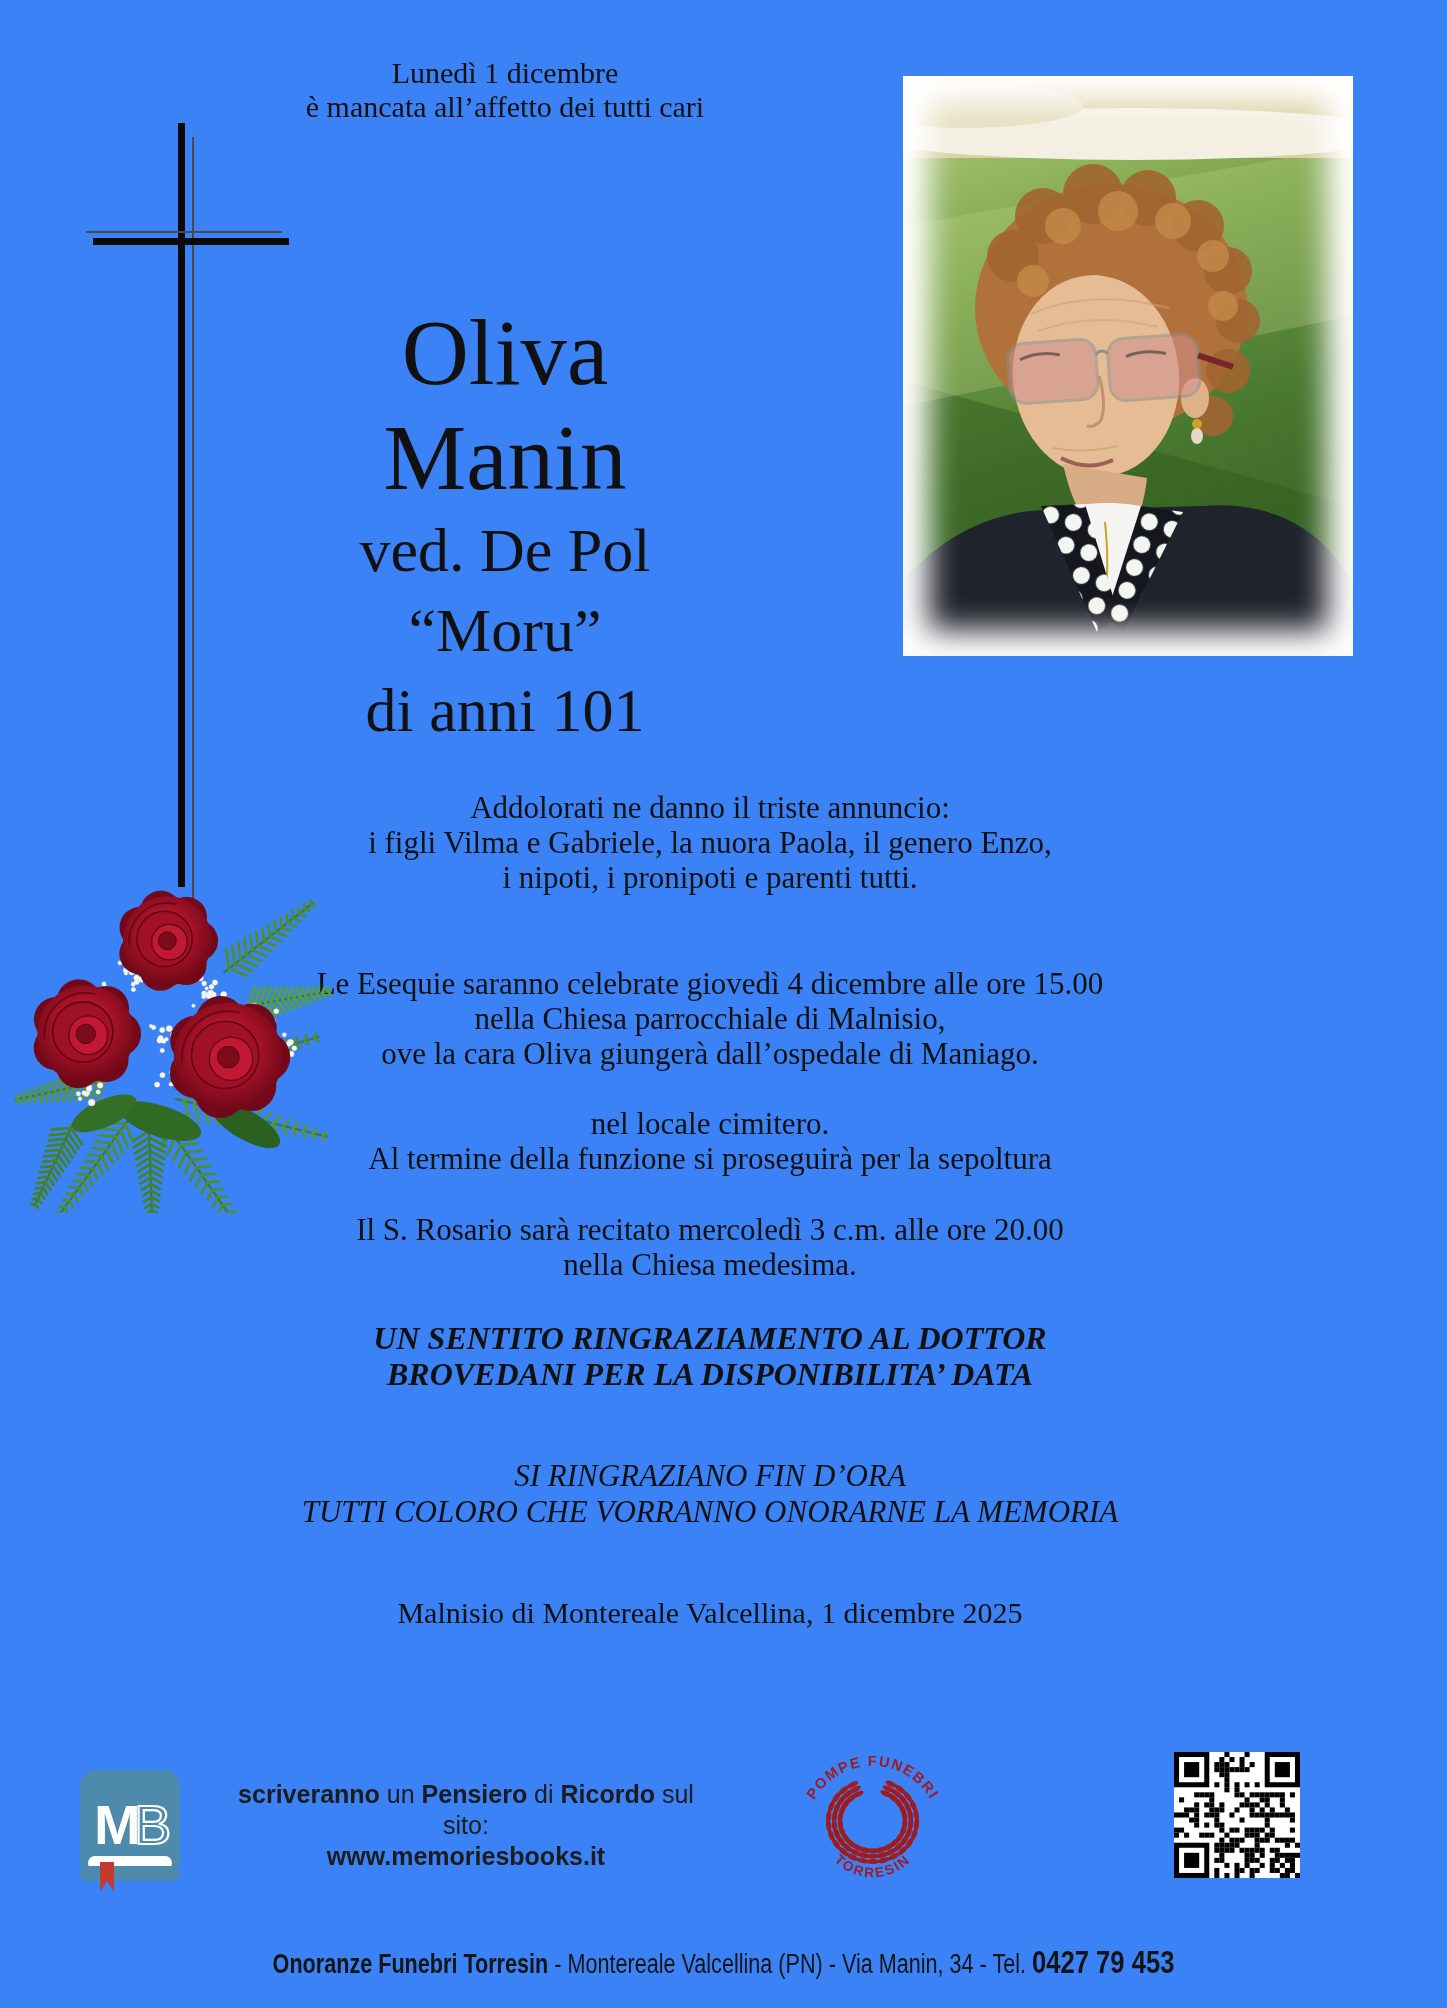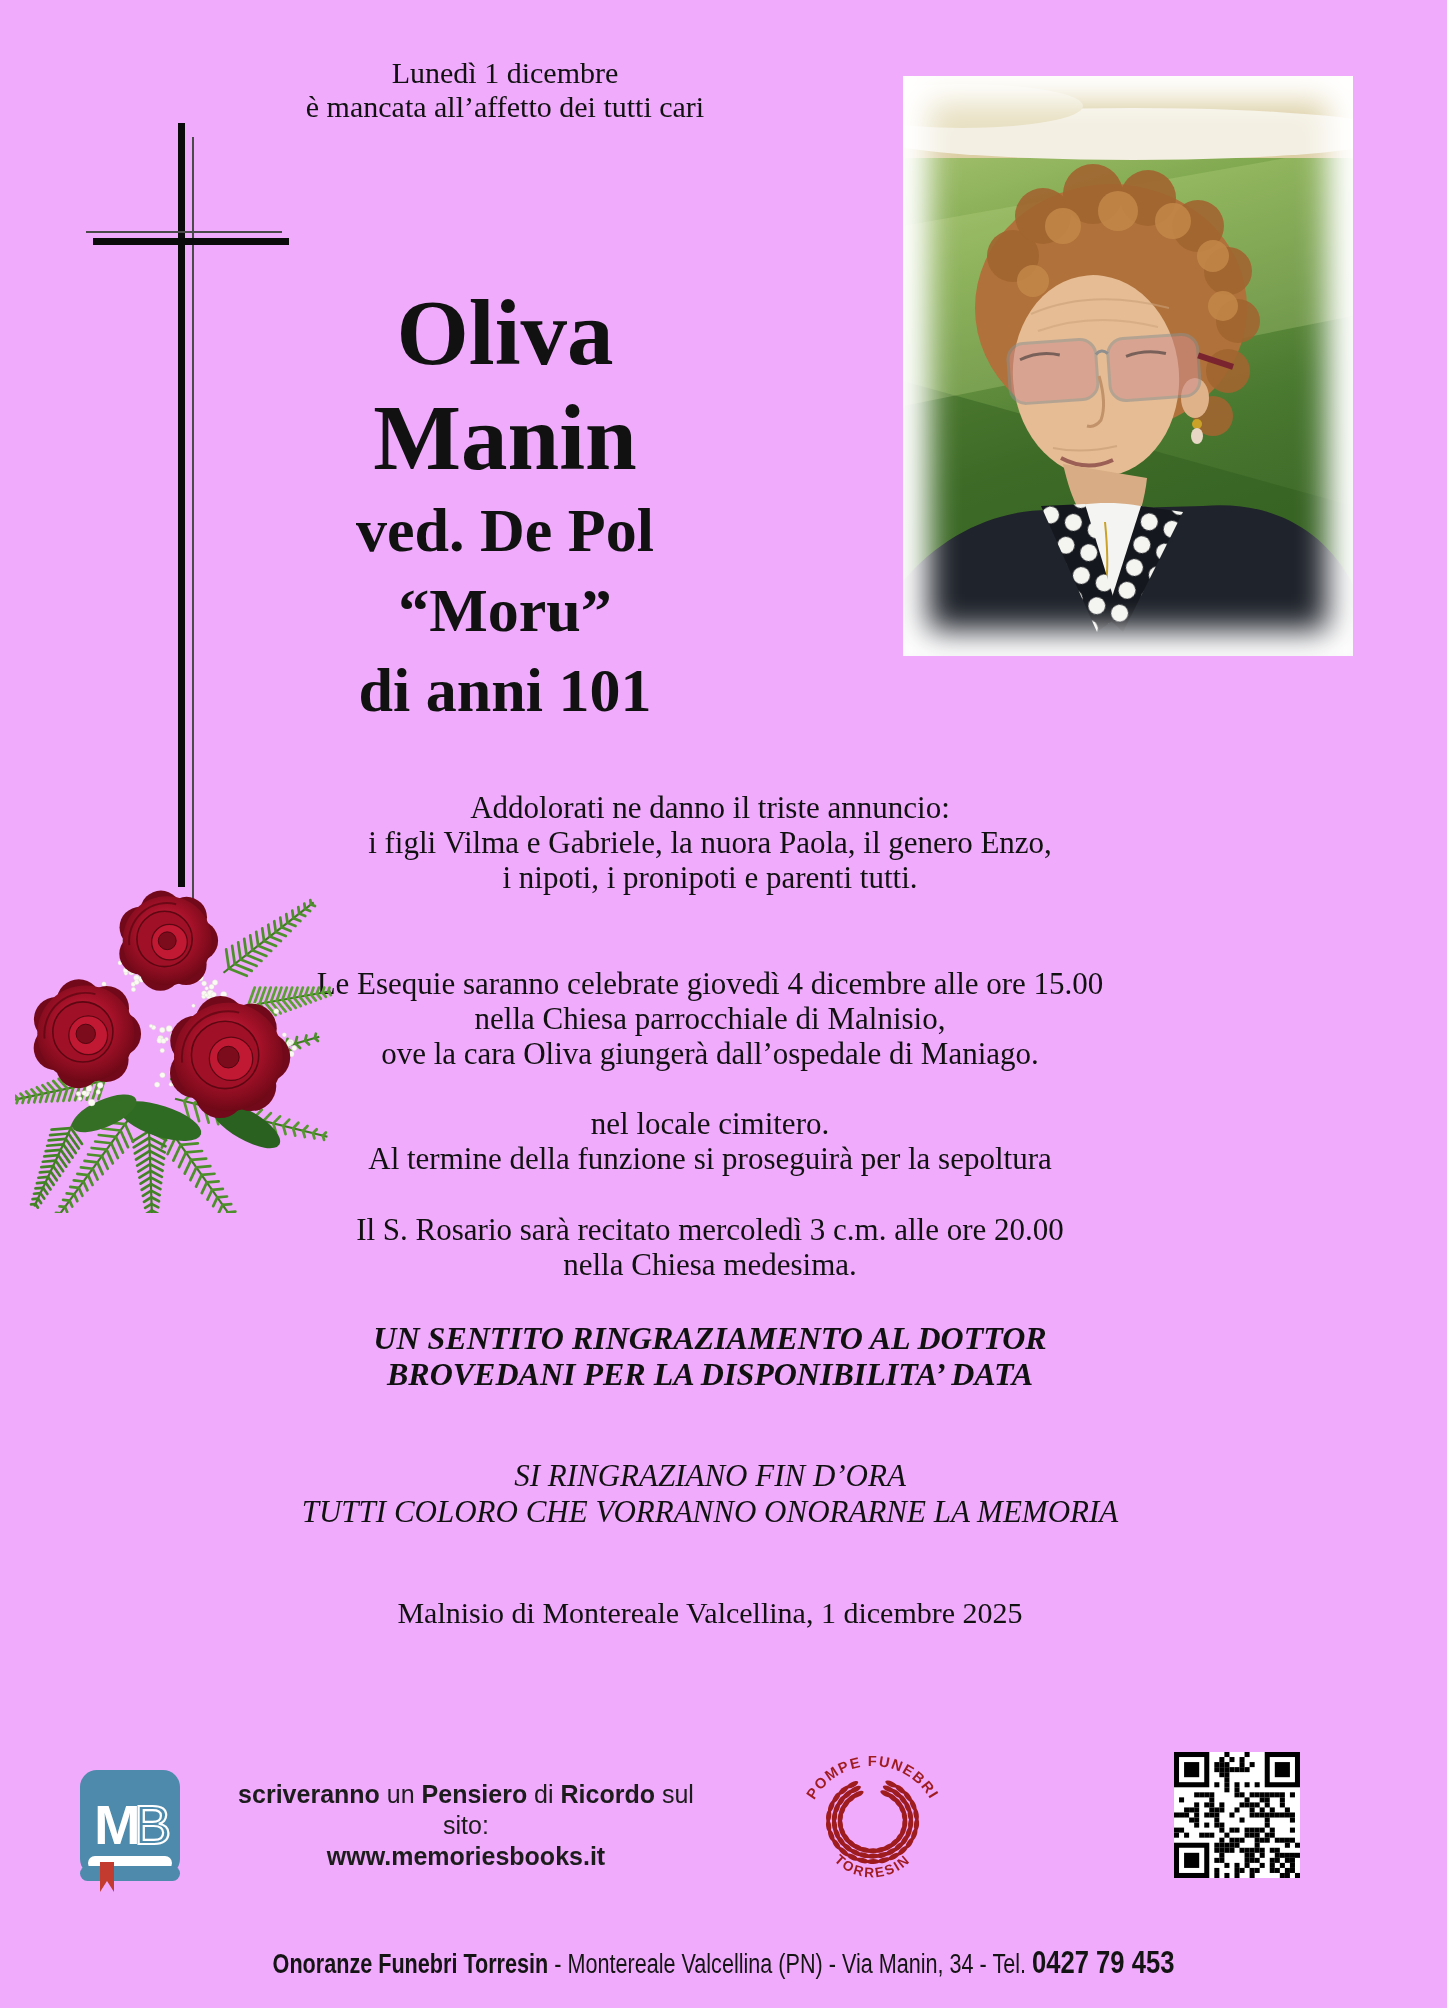--- a/index.html
+++ b/index.html
@@ -1,24 +1,24 @@
 <!DOCTYPE html>
 <html><head>
 <meta charset="utf-8">
 <style>
   html,body{margin:0;padding:0;background:#ffffff;}
-  #page{position:relative;width:1447px;height:2008px;background:#f0abfc;overflow:hidden;
+  #page{position:relative;width:1447px;height:2008px;background:#3b82f6;overflow:hidden;
         font-family:"Liberation Serif",serif;color:#111;}
   .abs{position:absolute;}
   .ctr{text-align:center;}
   .sans{font-family:"Liberation Sans",sans-serif;}
   
   .col-left{left:225px;width:560px;}
   .intro{top:56px;font-size:30px;line-height:34px;}
-  .name-block{top:280px;font-weight:bold;}
+  .name-block{top:300px;}
   .name-big{font-size:93px;line-height:105px;}
   .name-mid{font-size:62px;line-height:80px;}
   
   .col-main{left:265px;width:890px;}
   .para{font-size:31px;line-height:35px;}
   .p-announce{top:790px;}
   .p-funeral{top:966px;}
   .p-burial{top:1106px;}
   .p-rosary{top:1212px;}
   .p-thanksdoc{top:1320px;font-weight:bold;font-style:italic;font-size:32px;line-height:36px;}

